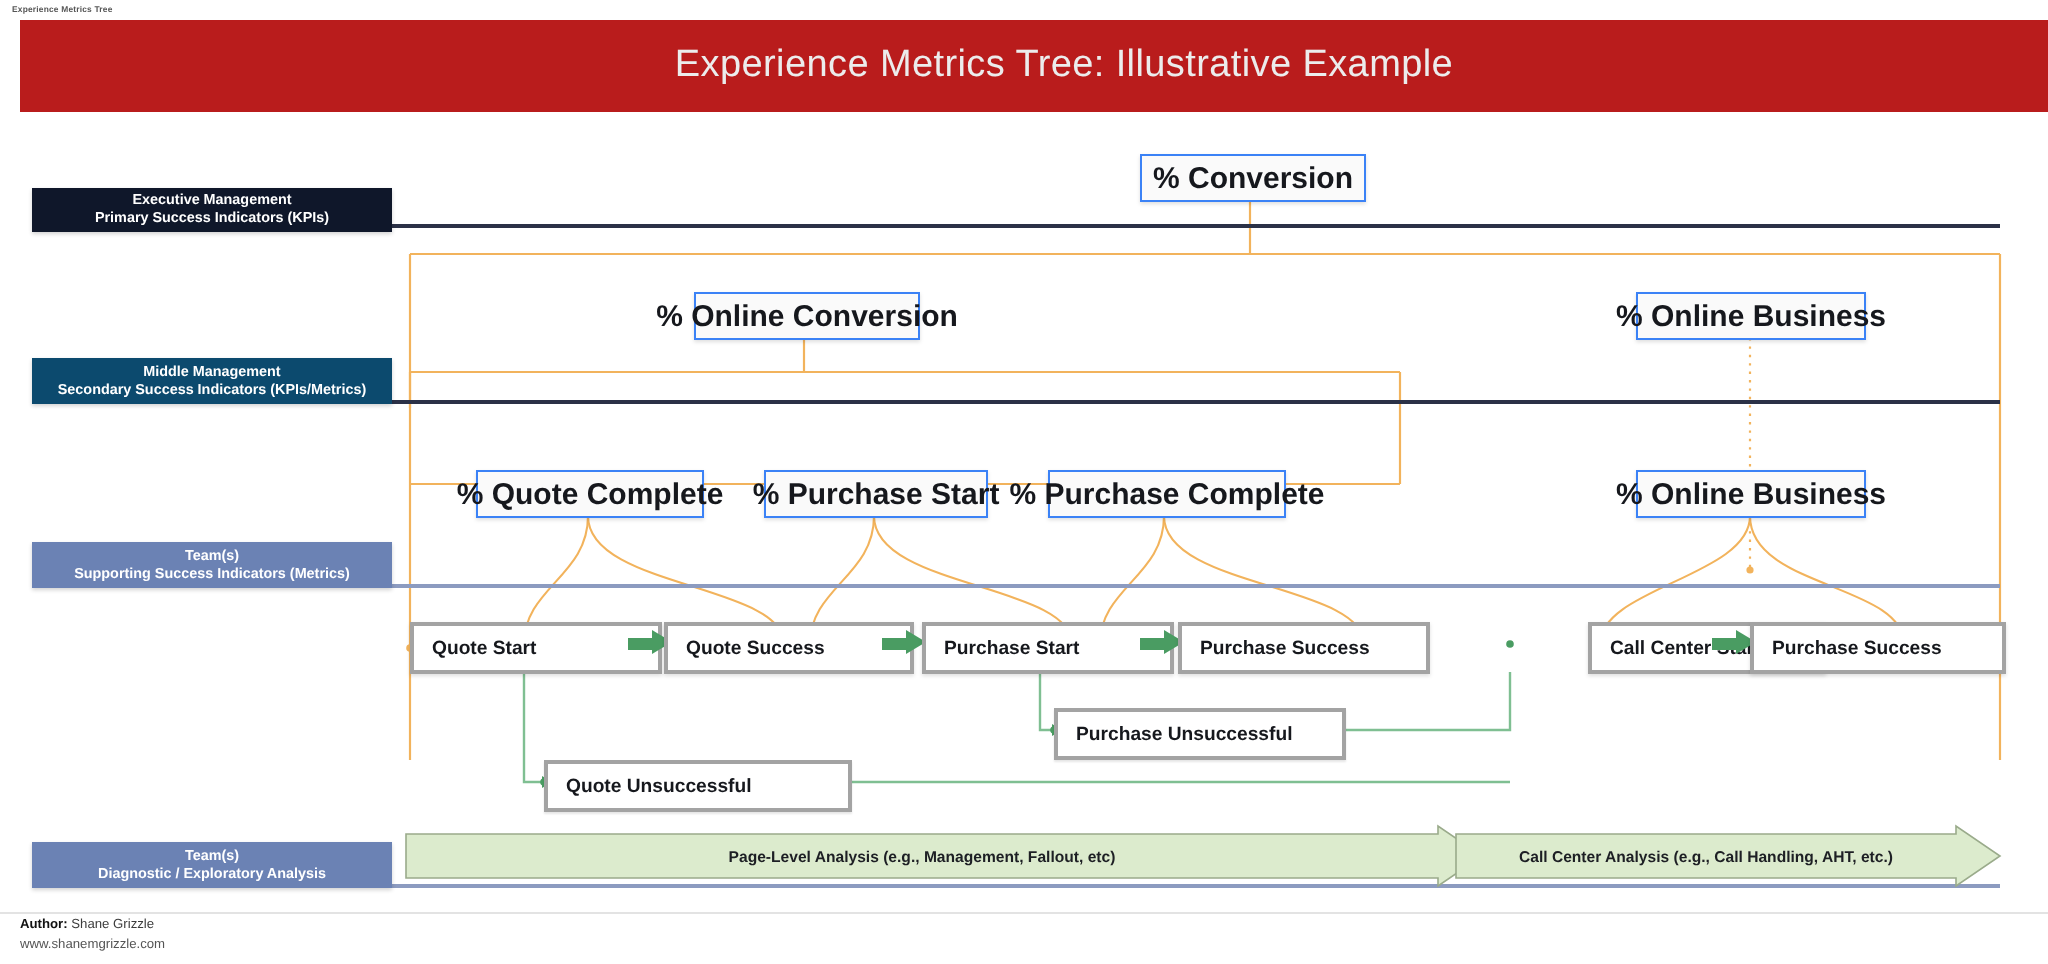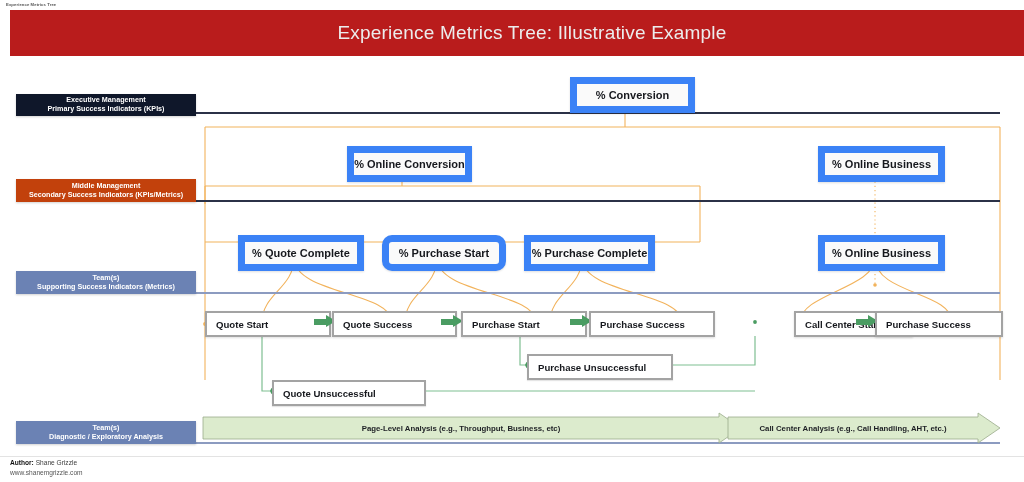--- a/index.html
+++ b/index.html
@@ -35,30 +35,30 @@
   .rule.light{background:#8c9bc0;}
 
   
   .lane-label{
     position:absolute;display:flex;flex-direction:column;
     align-items:center;justify-content:center;text-align:center;
     color:#ffffff;font-weight:700;line-height:1.22;
     box-shadow:0 1px 2px rgba(0,0,0,.18);
   }
   .lane-label.navy{background:#0f172a;}
-  .lane-label.ink{background:#c2410c;}
+  .lane-label.ink{background:#0c4a6e;}
   .lane-label.slate{background:#6b82b4;}
   .lane-l1{font-size:7.2px;}
   .lane-l2{font-size:7.2px;}
 
   
   .node{
-    position:absolute;background:#fafafa;border:7px solid #3b82f6;
+    position:absolute;background:#fafafa;border:1px solid #3b82f6;
     display:flex;align-items:center;justify-content:center;
-    font-size:11px;font-weight:700;color:#16181d;white-space:nowrap;
+    font-size:15px;font-weight:700;color:#16181d;white-space:nowrap;
     box-shadow:0 1px 2px rgba(0,0,0,.13);
   }
   .node.proc{
     background:#ffffff;border:2px solid #a3a3a3;
     justify-content:flex-start;padding-left:9px;
     font-size:9.6px;
   }
   .node.flat{box-shadow:0 1px 1px rgba(0,0,0,.10);}
 
   
@@ -208,21 +208,21 @@
     </div>
 
     <div class="node" style="left:818px;top:90px;width:113px;height:22px;">
       <span>% Online Business</span>
     </div>
 
     <div class="node" style="left:238px;top:179px;width:112px;height:22px;">
       <span>% Quote Complete</span>
     </div>
 
-    <div class="node" style="left:382px;top:179px;width:110px;height:22px;border-radius:10px;">
+    <div class="node" style="left:382px;top:179px;width:110px;height:22px;">
       <span>% Purchase Start</span>
     </div>
 
     <div class="node" style="left:524px;top:179px;width:117px;height:22px;">
       <span>% Purchase Complete</span>
     </div>
 
     <div class="node" style="left:818px;top:179px;width:113px;height:22px;">
       <span>% Online Business</span>
     </div>
@@ -272,21 +272,21 @@
     </div>
 
     <div class="node proc flat" style="left:272px;top:324px;width:141px;height:22px;">
       <span>Quote Unsuccessful</span>
     </div>
 
     <div class="band" style="left:203px;top:357px;width:538px;">
       <svg width="538" height="30" viewBox="0 0 538 30" preserveAspectRatio="none">
         <path d="M0,4 L516,4 L516,0 L538,15 L516,30 L516,26 L0,26 Z" fill="#dcebcd" stroke="#9aab8b" stroke-width="0.8"></path>
       </svg>
-      <div class="band-text" style="padding-right:22px;">Page-Level Analysis (e.g., Throughput, Business, etc)</div>
+      <div class="band-text" style="padding-right:22px;">Page-Level Analysis (e.g., Management, Fallout, etc)</div>
     </div>
 
     <div class="band" style="left:728px;top:357px;width:272px;">
       <svg width="272" height="30" viewBox="0 0 272 30" preserveAspectRatio="none">
         <path d="M0,4 L250,4 L250,0 L272,15 L250,30 L250,26 L0,26 Z" fill="#dcebcd" stroke="#9aab8b" stroke-width="0.8"></path>
       </svg>
       <div class="band-text" style="padding-right:22px;">Call Center Analysis (e.g., Call Handling, AHT, etc.)</div>
     </div>
 
   </div>

